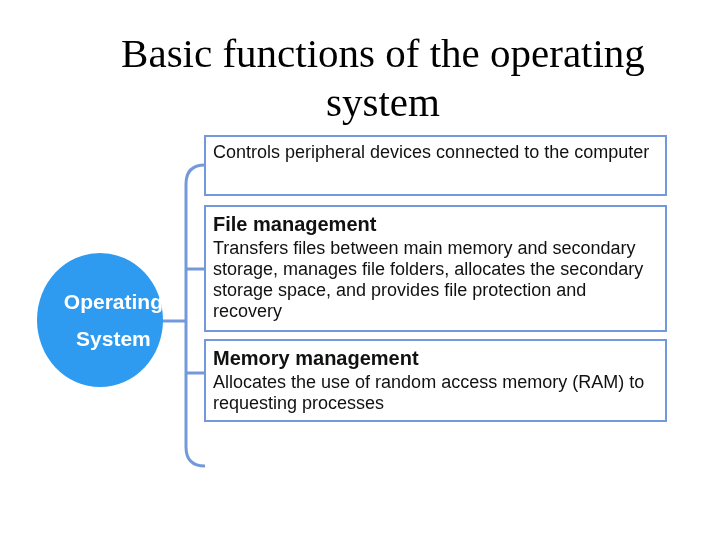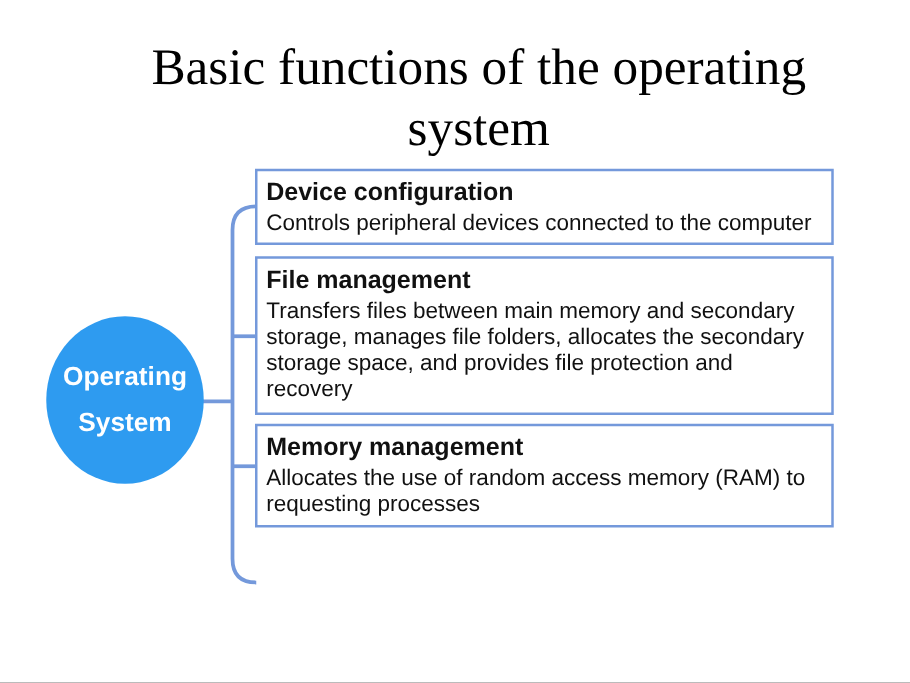--- a/index.html
+++ b/index.html
@@ -45,21 +45,21 @@
   .node {
     position: absolute;
     left: 37px;
     top: 253px;
     width: 126px;
     height: 134px;
     border-radius: 50%;
     background: var(--node-fill, #2E9BF0);
     display: flex;
     align-items: center;
-    justify-content: center;
+    justify-content: flex-end;
   }
   .node-label {
     font-size: 21px;
     font-weight: bold;
     line-height: 37px;
     color: var(--node-text, #fff);
     text-align: center;
     white-space: pre-line;
   }
   .fbox {
@@ -101,21 +101,20 @@
     <path class="cpath" d="M 186 373 L 205 373"></path>
     <path class="cpath" d="M 160 321 L 186 321"></path>
   </svg>
 
   <div class="node">
     <div class="node-label">Operating
 System</div>
   </div>
 
   <div class="fbox" style="top:135px; height:61px;">
-    <div class="fhead">Device configuration</div>
     <div class="fdesc">Controls peripheral devices connected to the computer</div>
   </div>
 
   <div class="fbox" style="top:205px; height:127px;">
     <div class="fhead">File management</div>
     <div class="fdesc">Transfers files between main memory and secondary
 storage, manages file folders, allocates the secondary
 storage space, and provides file protection and
 recovery</div>
   </div>

